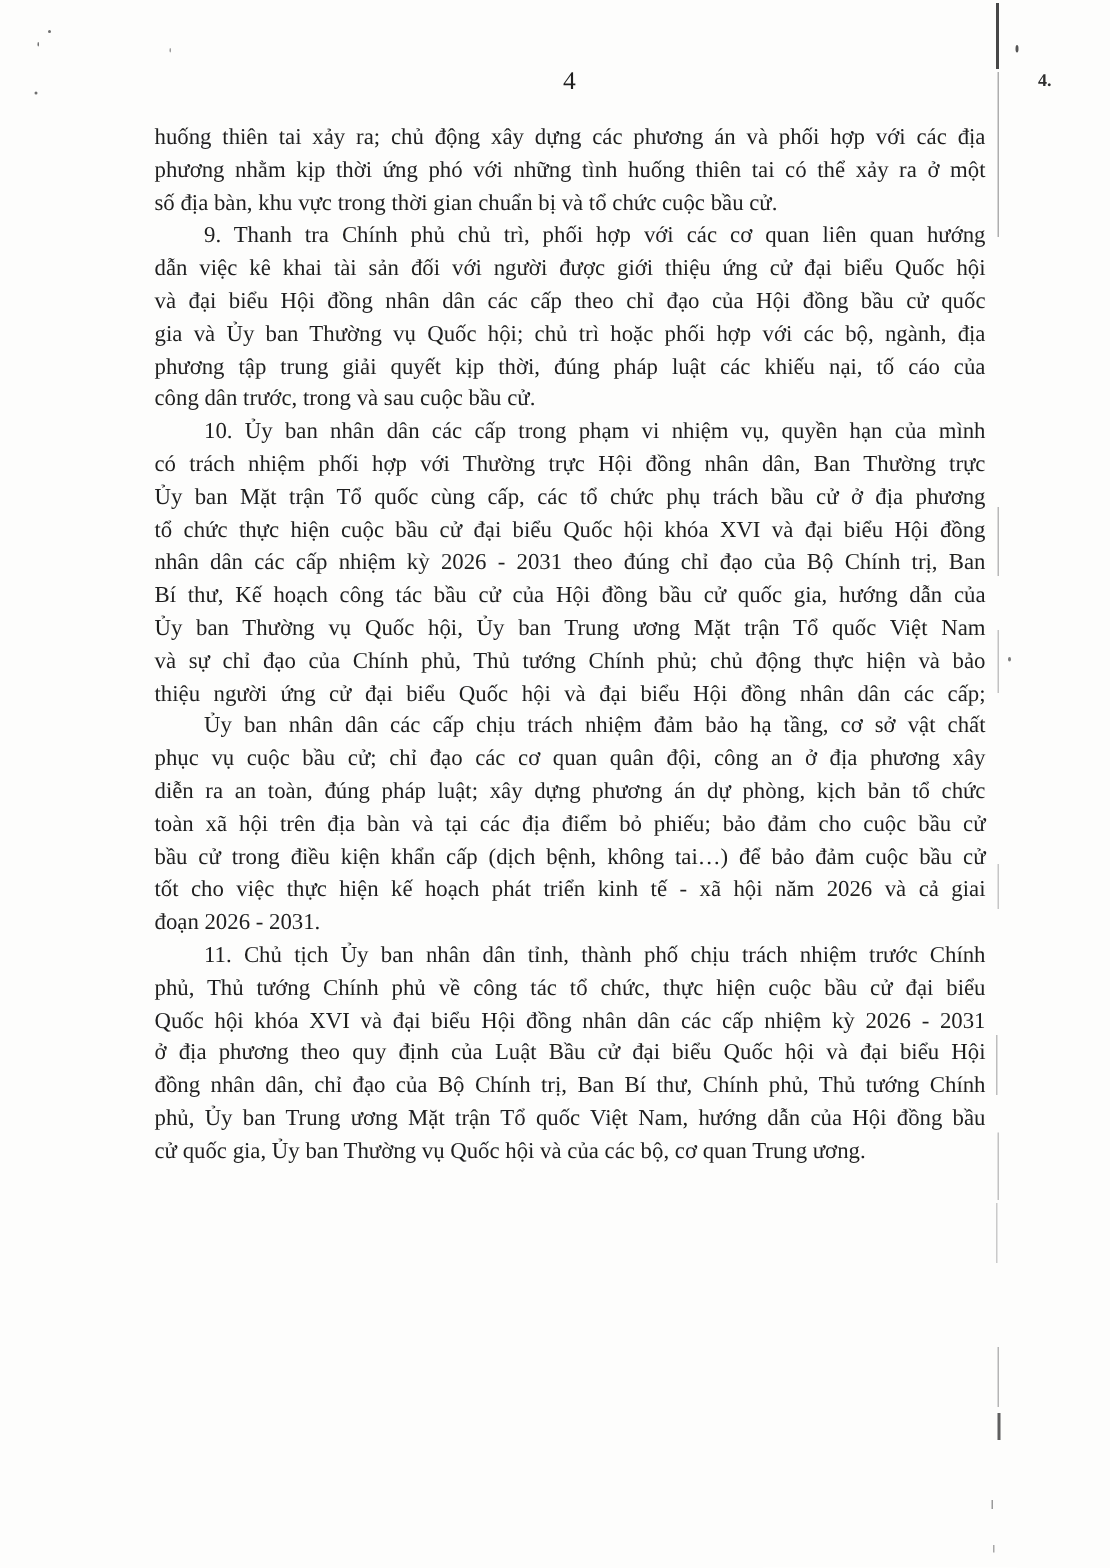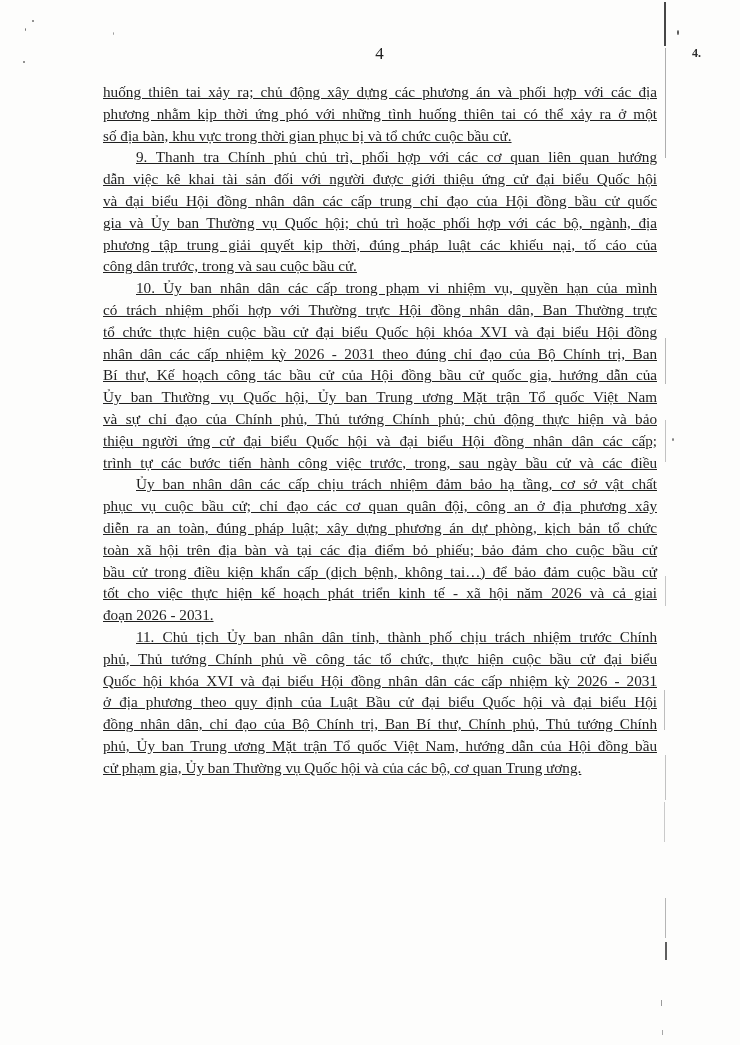--- a/index.html
+++ b/index.html
@@ -36,21 +36,20 @@
     width: 554px;
     font-size: 15.2px;
   }
   .paragraph + .paragraph { margin-top: 0; }
   .line {
     height: 21.8px;
     line-height: 21.8px;
     text-align: justify;
     text-align-last: justify;
     white-space: normal;
-    text-decoration: underline;
   }
   .line.last { text-align-last: left; }
   .line.indent { text-indent: 33px; }
 
   
   .artifact { position: absolute; background: #ababab; }
   .a1  { left: 664px; top: 2px;   width: 2px; height: 44px; background: #474747; }
   .a2  { left: 665px; top: 48px;  width: 1px; height: 110px; background: #aeaeae; }
   .a3  { left: 665px; top: 338px; width: 1px; height: 46px; background: #b8b8b8; }
   .a4  { left: 665px; top: 420px; width: 1px; height: 42px; background: #c2c2c2; }
@@ -74,58 +73,58 @@
 <body>
 
 <div class="page">
   <div class="page-number">4</div>
   <div class="corner-mark">4.</div>
 
   <main class="doc-body">
       <div class="paragraph">
         <div class="line">huống thiên tai xảy ra; chủ động xây dựng các phương án và phối hợp với các địa</div>
         <div class="line">phương nhằm kịp thời ứng phó với những tình huống thiên tai có thể xảy ra ở một</div>
-        <div class="line last">số địa bàn, khu vực trong thời gian phục bị và tổ chức cuộc bầu cử.</div>
+        <div class="line last">số địa bàn, khu vực trong thời gian chuẩn bị và tổ chức cuộc bầu cử.</div>
       </div>
       <div class="paragraph">
         <div class="line indent">9. Thanh tra Chính phủ chủ trì, phối hợp với các cơ quan liên quan hướng</div>
         <div class="line">dẫn việc kê khai tài sản đối với người được giới thiệu ứng cử đại biểu Quốc hội</div>
-        <div class="line">và đại biểu Hội đồng nhân dân các cấp trung chỉ đạo của Hội đồng bầu cử quốc</div>
+        <div class="line">và đại biểu Hội đồng nhân dân các cấp theo chỉ đạo của Hội đồng bầu cử quốc</div>
         <div class="line">gia và Ủy ban Thường vụ Quốc hội; chủ trì hoặc phối hợp với các bộ, ngành, địa</div>
         <div class="line">phương tập trung giải quyết kịp thời, đúng pháp luật các khiếu nại, tố cáo của</div>
         <div class="line last">công dân trước, trong và sau cuộc bầu cử.</div>
       </div>
       <div class="paragraph">
         <div class="line indent">10. Ủy ban nhân dân các cấp trong phạm vi nhiệm vụ, quyền hạn của mình</div>
         <div class="line">có trách nhiệm phối hợp với Thường trực Hội đồng nhân dân, Ban Thường trực</div>
+        <div class="line">Ủy ban Mặt trận Tổ quốc cùng cấp, các tổ chức phụ trách bầu cử ở địa phương</div>
         <div class="line">tổ chức thực hiện cuộc bầu cử đại biểu Quốc hội khóa XVI và đại biểu Hội đồng</div>
         <div class="line">nhân dân các cấp nhiệm kỳ 2026 - 2031 theo đúng chỉ đạo của Bộ Chính trị, Ban</div>
         <div class="line">Bí thư, Kế hoạch công tác bầu cử của Hội đồng bầu cử quốc gia, hướng dẫn của</div>
         <div class="line">Ủy ban Thường vụ Quốc hội, Ủy ban Trung ương Mặt trận Tổ quốc Việt Nam</div>
         <div class="line">và sự chỉ đạo của Chính phủ, Thủ tướng Chính phủ; chủ động thực hiện và bảo</div>
         <div class="line">thiệu người ứng cử đại biểu Quốc hội và đại biểu Hội đồng nhân dân các cấp;</div>
-        <div class="line">trình tự các bước tiến hành công việc trước, trong, sau ngày bầu cử và các điều</div>
       </div>
       <div class="paragraph">
         <div class="line indent">Ủy ban nhân dân các cấp chịu trách nhiệm đảm bảo hạ tầng, cơ sở vật chất</div>
         <div class="line">phục vụ cuộc bầu cử; chỉ đạo các cơ quan quân đội, công an ở địa phương xây</div>
         <div class="line">diễn ra an toàn, đúng pháp luật; xây dựng phương án dự phòng, kịch bản tổ chức</div>
         <div class="line">toàn xã hội trên địa bàn và tại các địa điểm bỏ phiếu; bảo đảm cho cuộc bầu cử</div>
         <div class="line">bầu cử trong điều kiện khẩn cấp (dịch bệnh, không tai…) để bảo đảm cuộc bầu cử</div>
         <div class="line">tốt cho việc thực hiện kế hoạch phát triển kinh tế - xã hội năm 2026 và cả giai</div>
         <div class="line last">đoạn 2026 - 2031.</div>
       </div>
       <div class="paragraph">
         <div class="line indent">11. Chủ tịch Ủy ban nhân dân tỉnh, thành phố chịu trách nhiệm trước Chính</div>
         <div class="line">phủ, Thủ tướng Chính phủ về công tác tổ chức, thực hiện cuộc bầu cử đại biểu</div>
         <div class="line">Quốc hội khóa XVI và đại biểu Hội đồng nhân dân các cấp nhiệm kỳ 2026 - 2031</div>
         <div class="line">ở địa phương theo quy định của Luật Bầu cử đại biểu Quốc hội và đại biểu Hội</div>
         <div class="line">đồng nhân dân, chỉ đạo của Bộ Chính trị, Ban Bí thư, Chính phủ, Thủ tướng Chính</div>
         <div class="line">phủ, Ủy ban Trung ương Mặt trận Tổ quốc Việt Nam, hướng dẫn của Hội đồng bầu</div>
-        <div class="line last">cử phạm gia, Ủy ban Thường vụ Quốc hội và của các bộ, cơ quan Trung ương.</div>
+        <div class="line last">cử quốc gia, Ủy ban Thường vụ Quốc hội và của các bộ, cơ quan Trung ương.</div>
       </div>
     </main>
 
   <div class="artifact a1"></div>
   <div class="artifact a2"></div>
   <div class="artifact a3"></div>
   <div class="artifact a4"></div>
   <div class="artifact a5"></div>
   <div class="artifact a6"></div>
   <div class="artifact a7"></div>

